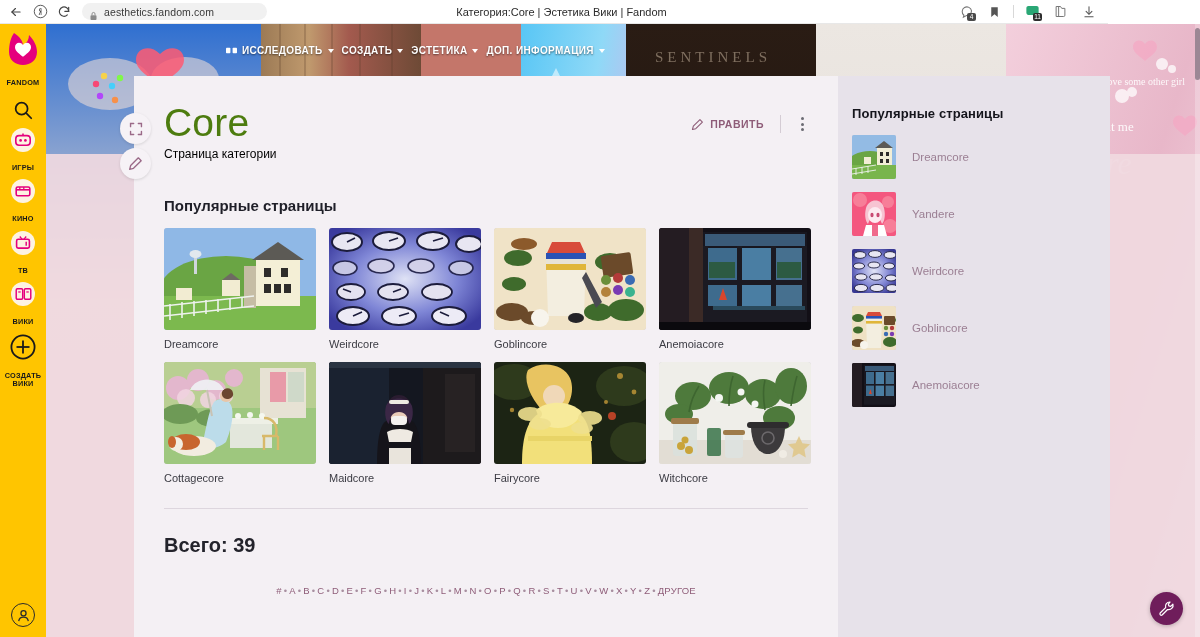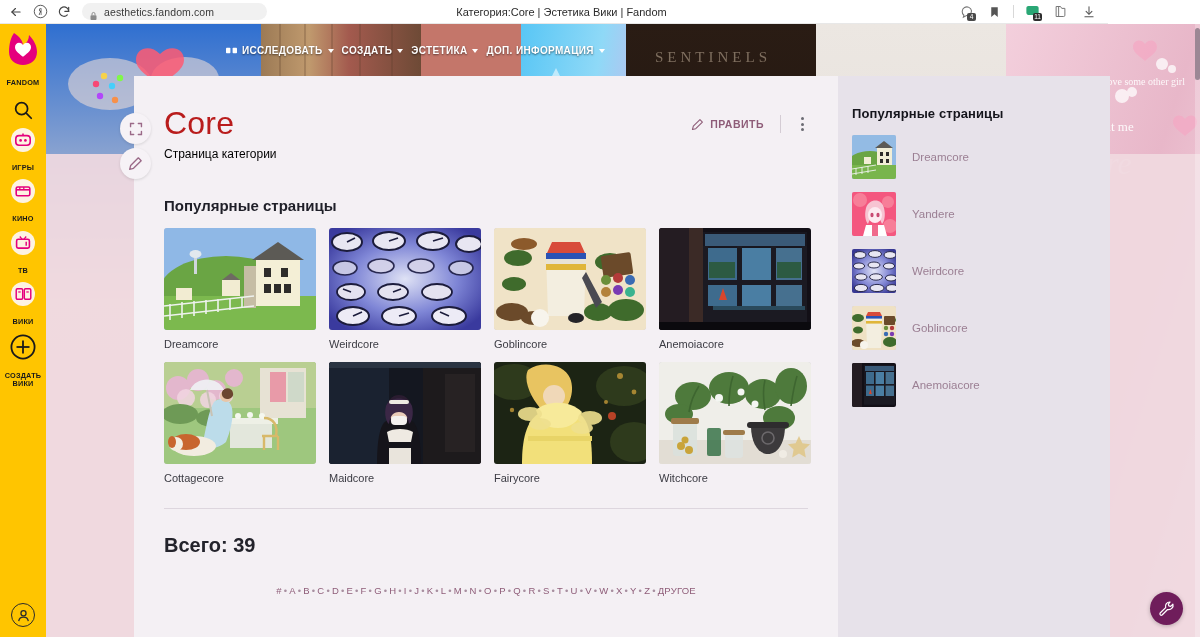--- a/index.html
+++ b/index.html
@@ -137,21 +137,21 @@
   .article {
     position: absolute; top: 52px; left: 134px;
     width: 704px; height: 561px;
     background: #f4f0f4;
     z-index: 30;
     overflow: hidden;
   }
   .article-header { padding: 30px 30px 0 30px; }
   .title-row { display: flex; align-items: flex-start; }
   .page-h1 {
-    font-size: 32px; font-weight: 400; color: #b91c1c;
+    font-size: 39px; font-weight: 400; color: #4d7c0f;
     line-height: 34px; letter-spacing: .2px;
   }
   .page-sub { font-size: 12px; color: #000000; margin-top: 7px; }
   .header-actions {
     margin-left: auto; display: flex; align-items: center;
     gap: 16px; padding-top: 9px;
   }
   .edit-btn {
     display: flex; align-items: center; gap: 6px;
     color: #8e5c78; font-size: 10.5px; font-weight: bold;

